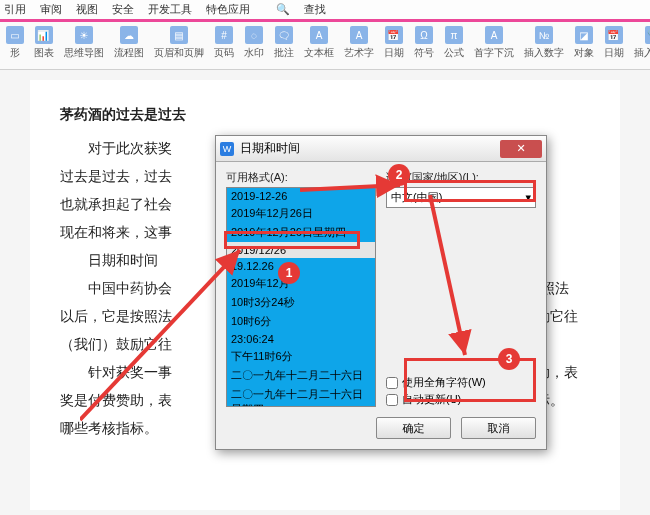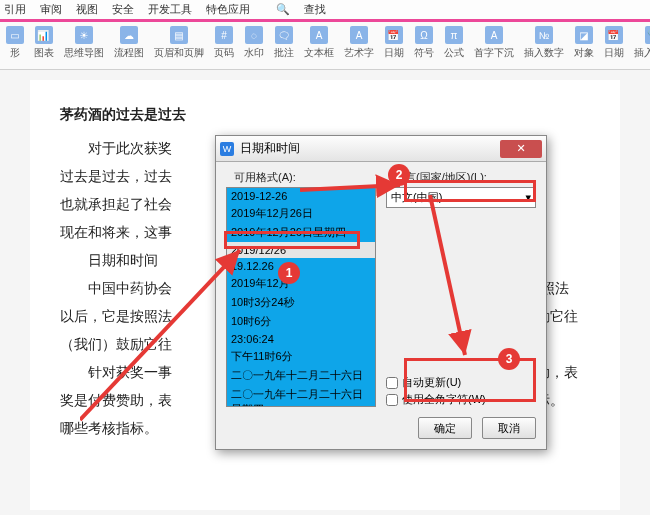--- a/index.html
+++ b/index.html
@@ -16,29 +16,29 @@
   .doc-area p { text-indent: 2em; }
   .dialog { position: absolute; left: 215px; top: 135px; width: 332px; background: #f0f0f0; border: 1px solid #888; box-shadow: 2px 3px 10px rgba(0,0,0,0.4); font-size: 12px; }
   .dialog-title { background: linear-gradient(#fdfdfd,#e4e4e4); height: 26px; display: flex; align-items: center; padding: 0 4px; border-bottom: 1px solid #aaa; }
   .dialog-title .app-icon { width: 14px; height: 14px; background: #2a7de1; color: #fff; font-size: 9px; display: flex; align-items: center; justify-content: center; margin-right: 6px; border-radius: 2px; }
   .dialog-title .spacer { flex: 1; }
   .close-btn { width: 42px; height: 18px; background: #c94f4f; color: #fff; display: flex; align-items: center; justify-content: center; font-size: 11px; border-radius: 2px; cursor: pointer; }
   .dialog-body { display: flex; padding: 8px 10px 4px 10px; gap: 10px; }
   .col { display: flex; flex-direction: column; }
   .col-left { width: 150px; }
   .col-right { flex: 1; }
-  .field-label { font-size: 11px; margin-bottom: 2px; color: #222; margin-left: 8px; }
+  .field-label { font-size: 11px; margin-bottom: 2px; color: #222; }
   .format-list { border: 1px solid #888; background: #0ea5e9; height: 220px; overflow: hidden; font-size: 11px; }
   .format-list div { padding: 2px 4px; cursor: pointer; }
   .format-list .sel { background: #e5e5e5; }
   .lang-select { border: 1px solid #888; background: #fff; height: 21px; font-size: 11px; padding: 1px 4px; display: flex; align-items: center; justify-content: space-between; }
   .checkbox-row { display: flex; align-items: center; gap: 4px; font-size: 11px; margin-top: 2px; }
   .checkbox-row input { width: 12px; height: 12px; }
   .dialog-footer { display: flex; justify-content: flex-end; gap: 10px; padding: 6px 10px 10px 10px; }
-  .dlg-btn { width: 54px; height: 22px; font-size: 11px; background: linear-gradient(#fdfdfd,#e0e0e0); border: 1px solid #888; border-radius: 2px; cursor: pointer; }
+  .dlg-btn { width: 75px; height: 22px; font-size: 11px; background: linear-gradient(#fdfdfd,#e0e0e0); border: 1px solid #888; border-radius: 2px; cursor: pointer; }
   
   .ann { position: absolute; border: 3px solid #e53935; pointer-events: none; }
   .ann-circle { position: absolute; width: 22px; height: 22px; border-radius: 50%; background: #e53935; color: #fff; font-size: 12px; display: flex; align-items: center; justify-content: center; pointer-events: none; font-weight: bold; }
   svg.arrow { position: absolute; pointer-events: none; }
 </style>
 </head>
 <body>
 
 <div class="ribbon-tabs">
   <span>引用</span>
@@ -170,25 +170,25 @@
     </div>
     <div class="col col-right">
       <div class="field-label">语言(国家/地区)(L):</div>
       <div class="lang-select">
         <span>中文(中国)</span>
         <span>▾</span>
       </div>
       <div style="flex:1"></div>
       <div class="checkbox-row">
         <input type="checkbox" style="">
-        <span>自动更新(U)</span>
+        <span>使用全角字符(W)</span>
       </div>
       <div class="checkbox-row">
         <input type="checkbox" style="">
-        <span>使用全角字符(W)</span>
+        <span>自动更新(U)</span>
       </div>
     </div>
   </div>
   <div class="dialog-footer">
     <button class="dlg-btn">确定</button>
     <button class="dlg-btn">取消</button>
   </div>
 </div>
 
 <div class="ann" style="left:224px; top:231px; width:136px; height:18px;"></div>

